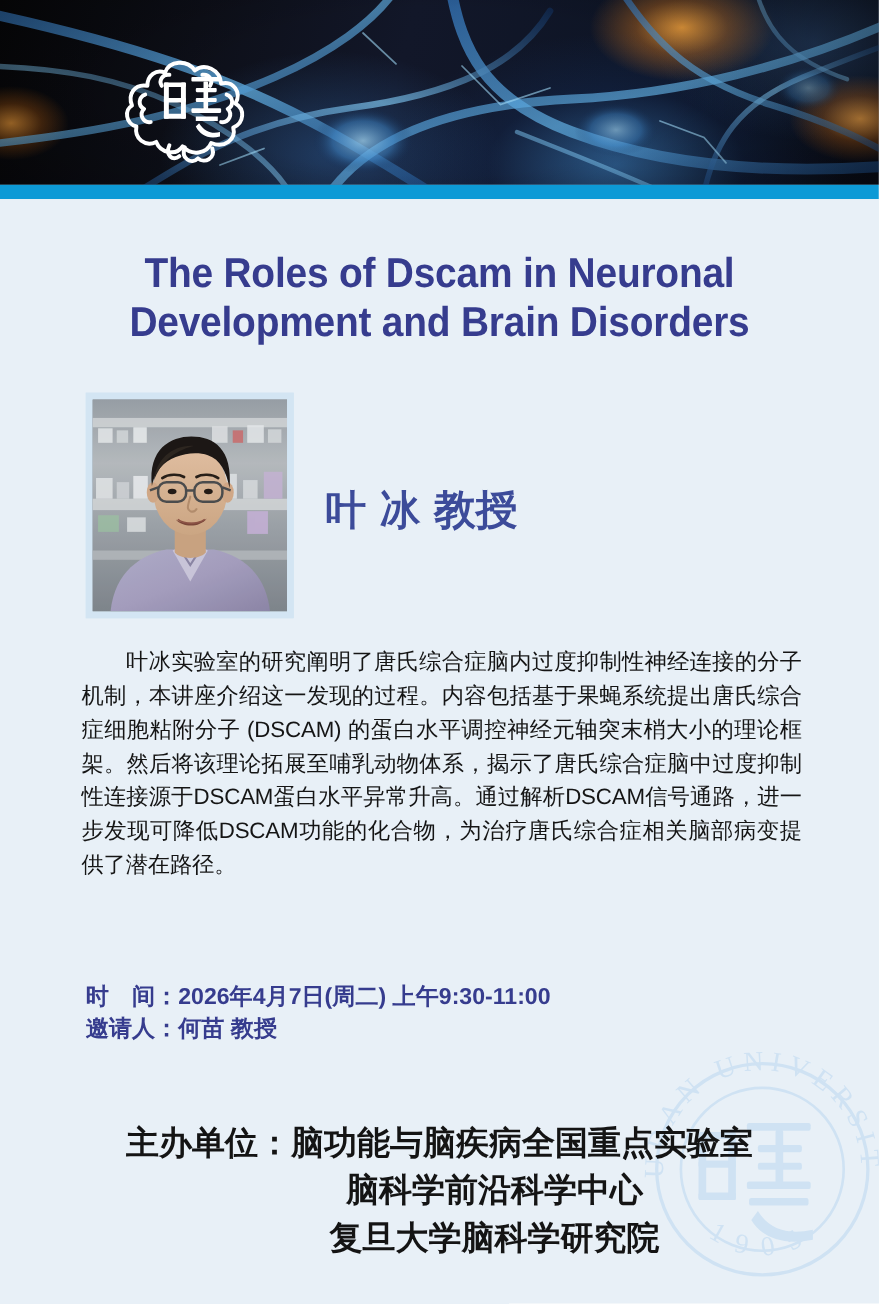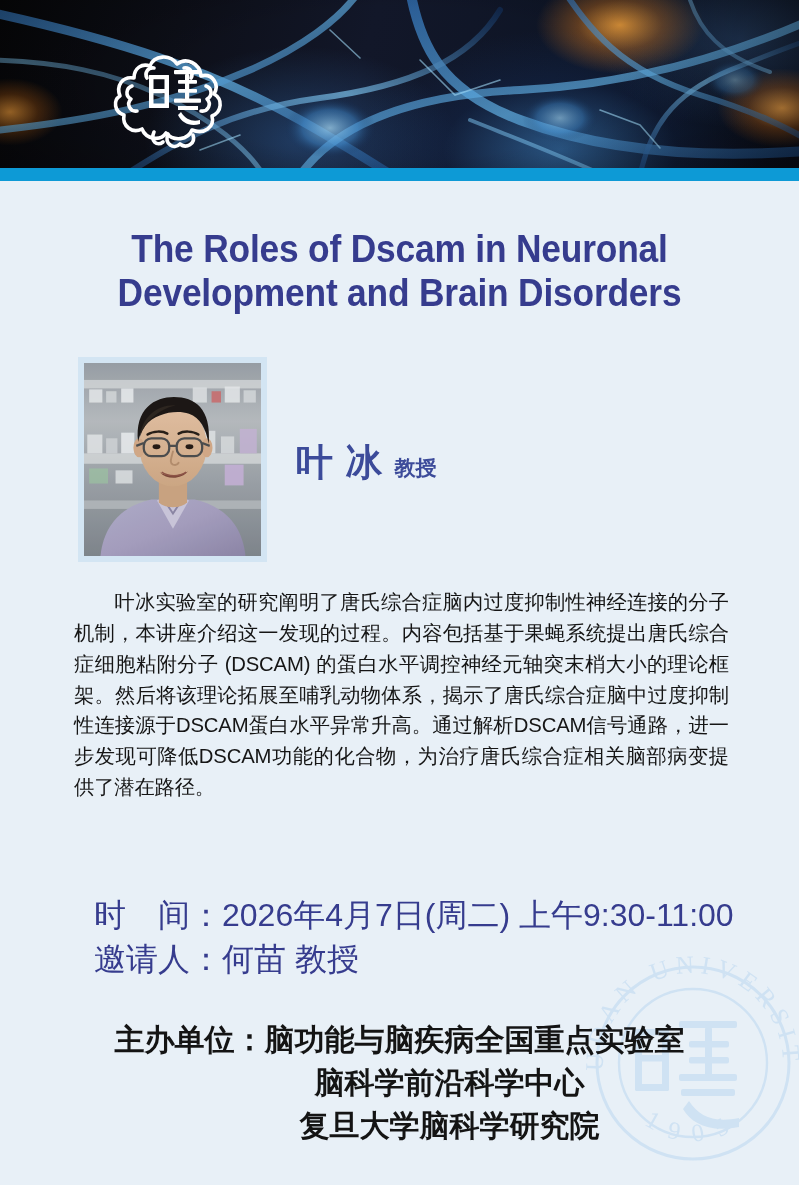--- a/index.html
+++ b/index.html
@@ -141,21 +141,21 @@
     position: absolute;
     left: 296px;
     top: 257px;
     color: #3c4b9a;
     font-size: 37px;
     font-weight: bold;
     letter-spacing: 1px;
     white-space: nowrap;
   }
   .speaker-name .title-suffix {
-    font-size: 21px;
+    font-size: 38px;
     letter-spacing: 0;
   }
   .speaker-aff {
     position: absolute;
     left: 296px;
     top: 317px;
     color: #141414;
     font-size: 23px;
     font-weight: bold;
     line-height: 1.33;
@@ -178,24 +178,23 @@
     margin: 0 0 11px 0;
     letter-spacing: -0.15px;
   }
 
   
   .details {
     position: absolute;
     left: 78px;
     top: 712px;
     color: #363c8e;
-    font-weight: normal;
-    font-size: 32px;
+    font-weight: bold;
+    font-size: 21px;
     line-height: 1.38;
-    margin-left: 16px;
   }
   .details .row { white-space: nowrap; }
   .details .lbl { letter-spacing: 0; }
 
   
   .organizers {
     position: absolute;
     left: 0;
     top: 838px;
     width: 799px;

